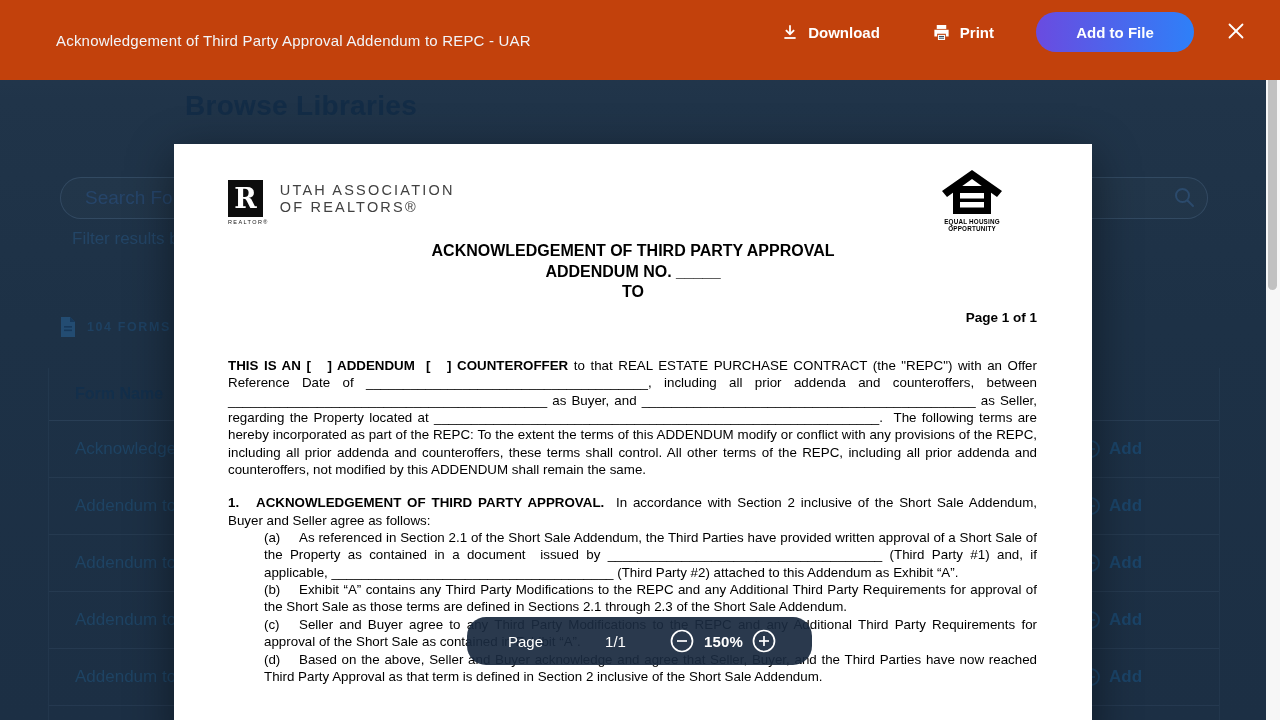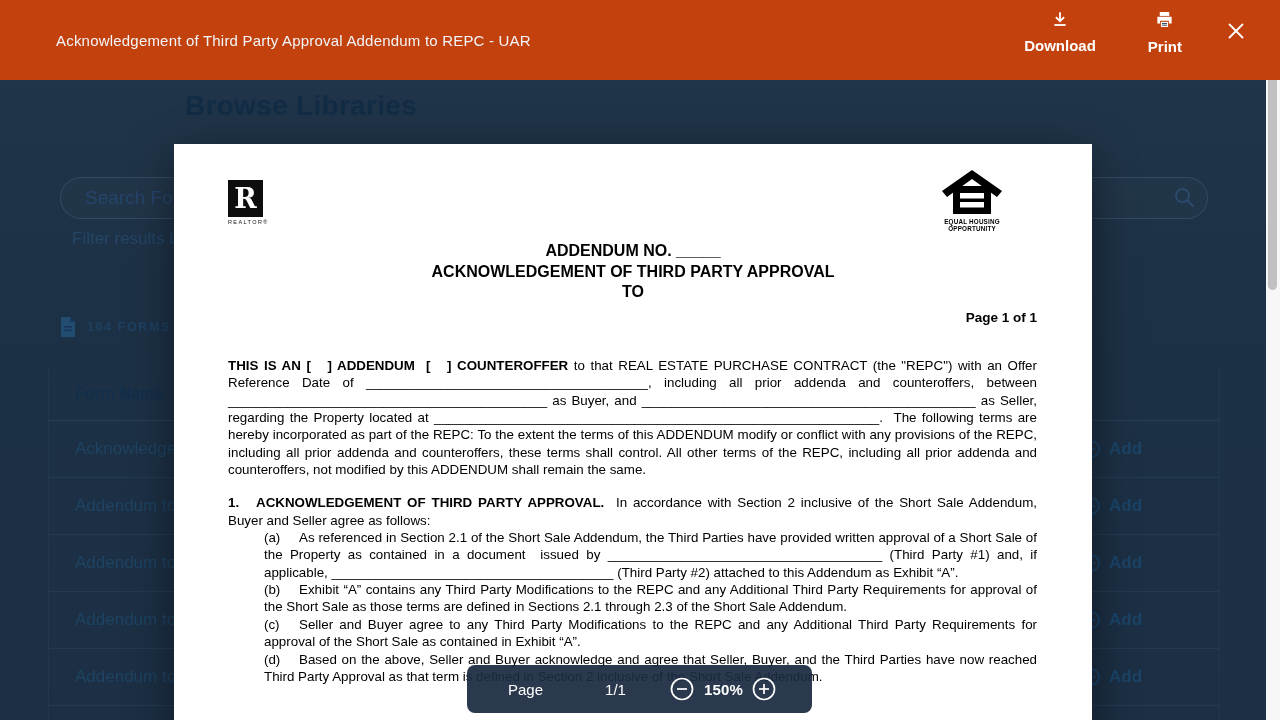--- a/index.html
+++ b/index.html
@@ -30,21 +30,21 @@
   .add-btn{width:118px;margin-right:48px;display:flex;align-items:center;justify-content:center;
            gap:9px;background:none;border:none;cursor:pointer;font-size:17px;font-weight:bold;
            color:#1b4468;font-family:inherit;}
 
   
   .hdr{position:absolute;left:0;top:0;width:1280px;height:80px;background:#c2410c;
        display:flex;align-items:center;z-index:40;}
   .hdr-title{margin-left:56px;font-size:15px;font-weight:500;color:#f2f5f9;letter-spacing:.2px;}
   .hdr-actions{position:absolute;right:32px;top:0;height:64px;display:flex;align-items:center;}
   .hdr-btn{display:flex;align-items:center;gap:9px;background:none;border:none;cursor:pointer;
-           color:#fff;font-size:15px;font-weight:600;font-family:inherit;padding:0;flex-direction:column;}
+           color:#fff;font-size:15px;font-weight:600;font-family:inherit;padding:0;}
   .hdr-btn.download{margin-right:52px;}
   .hdr-btn.print{margin-right:42px;}
   .pill-btn{width:158px;height:40px;border:none;border-radius:20px;cursor:pointer;
             background:linear-gradient(90deg,#6a4be0 0%,#2e80f8 100%);
             color:#fff;font-size:15px;font-weight:600;font-family:inherit;margin-right:30px;}
   .close-x{width:24px;height:24px;background:none;border:none;cursor:pointer;padding:0;}
 
   
   .doc{position:absolute;left:174px;top:144px;width:918px;height:600px;background:#fff;
        z-index:20;box-shadow:0 12px 44px rgba(0,0,0,.45);color:#000;}
@@ -61,23 +61,23 @@
   .doc-page{position:absolute;right:55px;top:166px;font-size:13.5px;font-weight:bold;margin-left:15px;}
   .doc-body{position:absolute;left:54px;right:55px;top:213px;font-size:13.35px;line-height:17.35px;
             text-align:justify;}
   .doc-body .b{font-weight:bold;}
   .sec{margin-top:16px;}
   .sec-num{display:inline-block;min-width:28px;font-weight:bold;}
   .doc-item{margin-left:36px;}
   .item-label{display:inline-block;min-width:35px;}
 
   
-  .page-toolbar{position:absolute;left:467px;top:617px;width:345px;height:48px;border-radius:8px;
+  .page-toolbar{position:absolute;left:467px;top:617px;width:345px;height:48px;border-radius:19px;
                 background:rgba(26,42,63,.93);z-index:30;display:flex;align-items:center;
-                color:#fff;font-size:15px;margin-top:48px;}
+                color:#fff;font-size:15px;}
   .pt-label{margin-left:41px;font-weight:500;}
   .pt-value{margin-left:62px;font-weight:500;}
   .pt-icon{background:none;border:none;padding:0;cursor:pointer;width:24px;height:24px;}
   .pt-minus{margin-left:44px;}
   .pt-zoom{margin-left:10px;font-weight:600;letter-spacing:.2px;text-align:center;}
   .pt-plus{margin-left:9px;}
 
   
   .sb-track{position:absolute;left:1266px;top:64px;width:14px;height:656px;background:#f7f7f7;z-index:35;}
   .sb-thumb{position:absolute;left:2px;top:4px;width:9px;height:222px;border-radius:5px;background:#c1c1c1;cursor:pointer;}
@@ -183,36 +183,40 @@
   <div class="doc">
     <div class="doc-inner">
 
       <div class="uar-logo">
         <div>
           <div class="r-box">
             <span>R</span>
           </div>
           <div class="r-caption">REALTOR®</div>
         </div>
+        <div class="assoc">
+          <div>UTAH ASSOCIATION</div>
+          <div>OF REALTORS®</div>
+        </div>
       </div>
 
       <div class="eh-logo">
         <svg width="60" height="44" viewBox="0 0 60 44">
           <polygon points="30,0 60,21 55,27 30,9 5,27 0,21" fill="#000"></polygon>
           <rect x="11" y="16" width="38" height="28" fill="#000"></rect>
           <rect x="18" y="23" width="24" height="5.5" fill="#fff"></rect>
           <rect x="18" y="32" width="24" height="5.5" fill="#fff"></rect>
         </svg>
         <div class="eh-text">EQUAL HOUSING</div>
         <div class="eh-text">OPPORTUNITY</div>
       </div>
 
       <div class="doc-titles">
+        <div>ACKNOWLEDGEMENT OF THIRD PARTY APPROVAL</div>
         <div>ADDENDUM NO.  _____</div>
-        <div>ACKNOWLEDGEMENT OF THIRD PARTY APPROVAL</div>
         <div>TO</div>
       </div>
 
       <div class="doc-page">Page 1 of 1</div>
 
       <div class="doc-body">
         <div>
           <span class="b">THIS IS AN [&nbsp;&nbsp;&nbsp;] ADDENDUM &nbsp;[&nbsp;&nbsp;&nbsp;] COUNTEROFFER</span><span> to that REAL ESTATE PURCHASE CONTRACT (the "REPC") with an Offer Reference Date of ______________________________________, including all prior addenda and counteroffers, between ___________________________________________ as Buyer, and _____________________________________________ as Seller, regarding the Property located at ____________________________________________________________. &nbsp;The following terms are hereby incorporated as part of the REPC: To the extent the terms of this ADDENDUM modify or conflict with any provisions of the REPC, including all prior addenda and counteroffers, these terms shall control. All other terms of the REPC, including all prior addenda and counteroffers, not modified by this ADDENDUM shall remain the same.</span>
         </div>
 
@@ -276,20 +280,23 @@
       <button class="hdr-btn print">
         <svg width="19" height="19" viewBox="0 0 24 24">
           <path d="M6 2.5h12v5H6z" fill="#fff"></path>
           <path d="M3 8.5h18v8.5h-3.5v-3.5h-11v3.5H3z" fill="#fff"></path>
           <path d="M7.5 15h9v6.5h-9z" fill="#fff"></path>
           <path d="M8.8 17h6.4M8.8 19.2h6.4" stroke="#112a41" stroke-width="1.1"></path>
         </svg>
         <span>Print</span>
       </button>
 
+      <button class="pill-btn">
+        <span>Add to File</span>
+      </button>
 
       <button class="close-x">
         <svg width="18" height="18" viewBox="0 0 18 18">
           <line x1="2.5" y1="2.5" x2="15.5" y2="15.5" stroke="#fff" stroke-width="1.8" stroke-linecap="round"></line>
           <line x1="15.5" y1="2.5" x2="2.5" y2="15.5" stroke="#fff" stroke-width="1.8" stroke-linecap="round"></line>
         </svg>
       </button>
     </div>
   </div>
 

